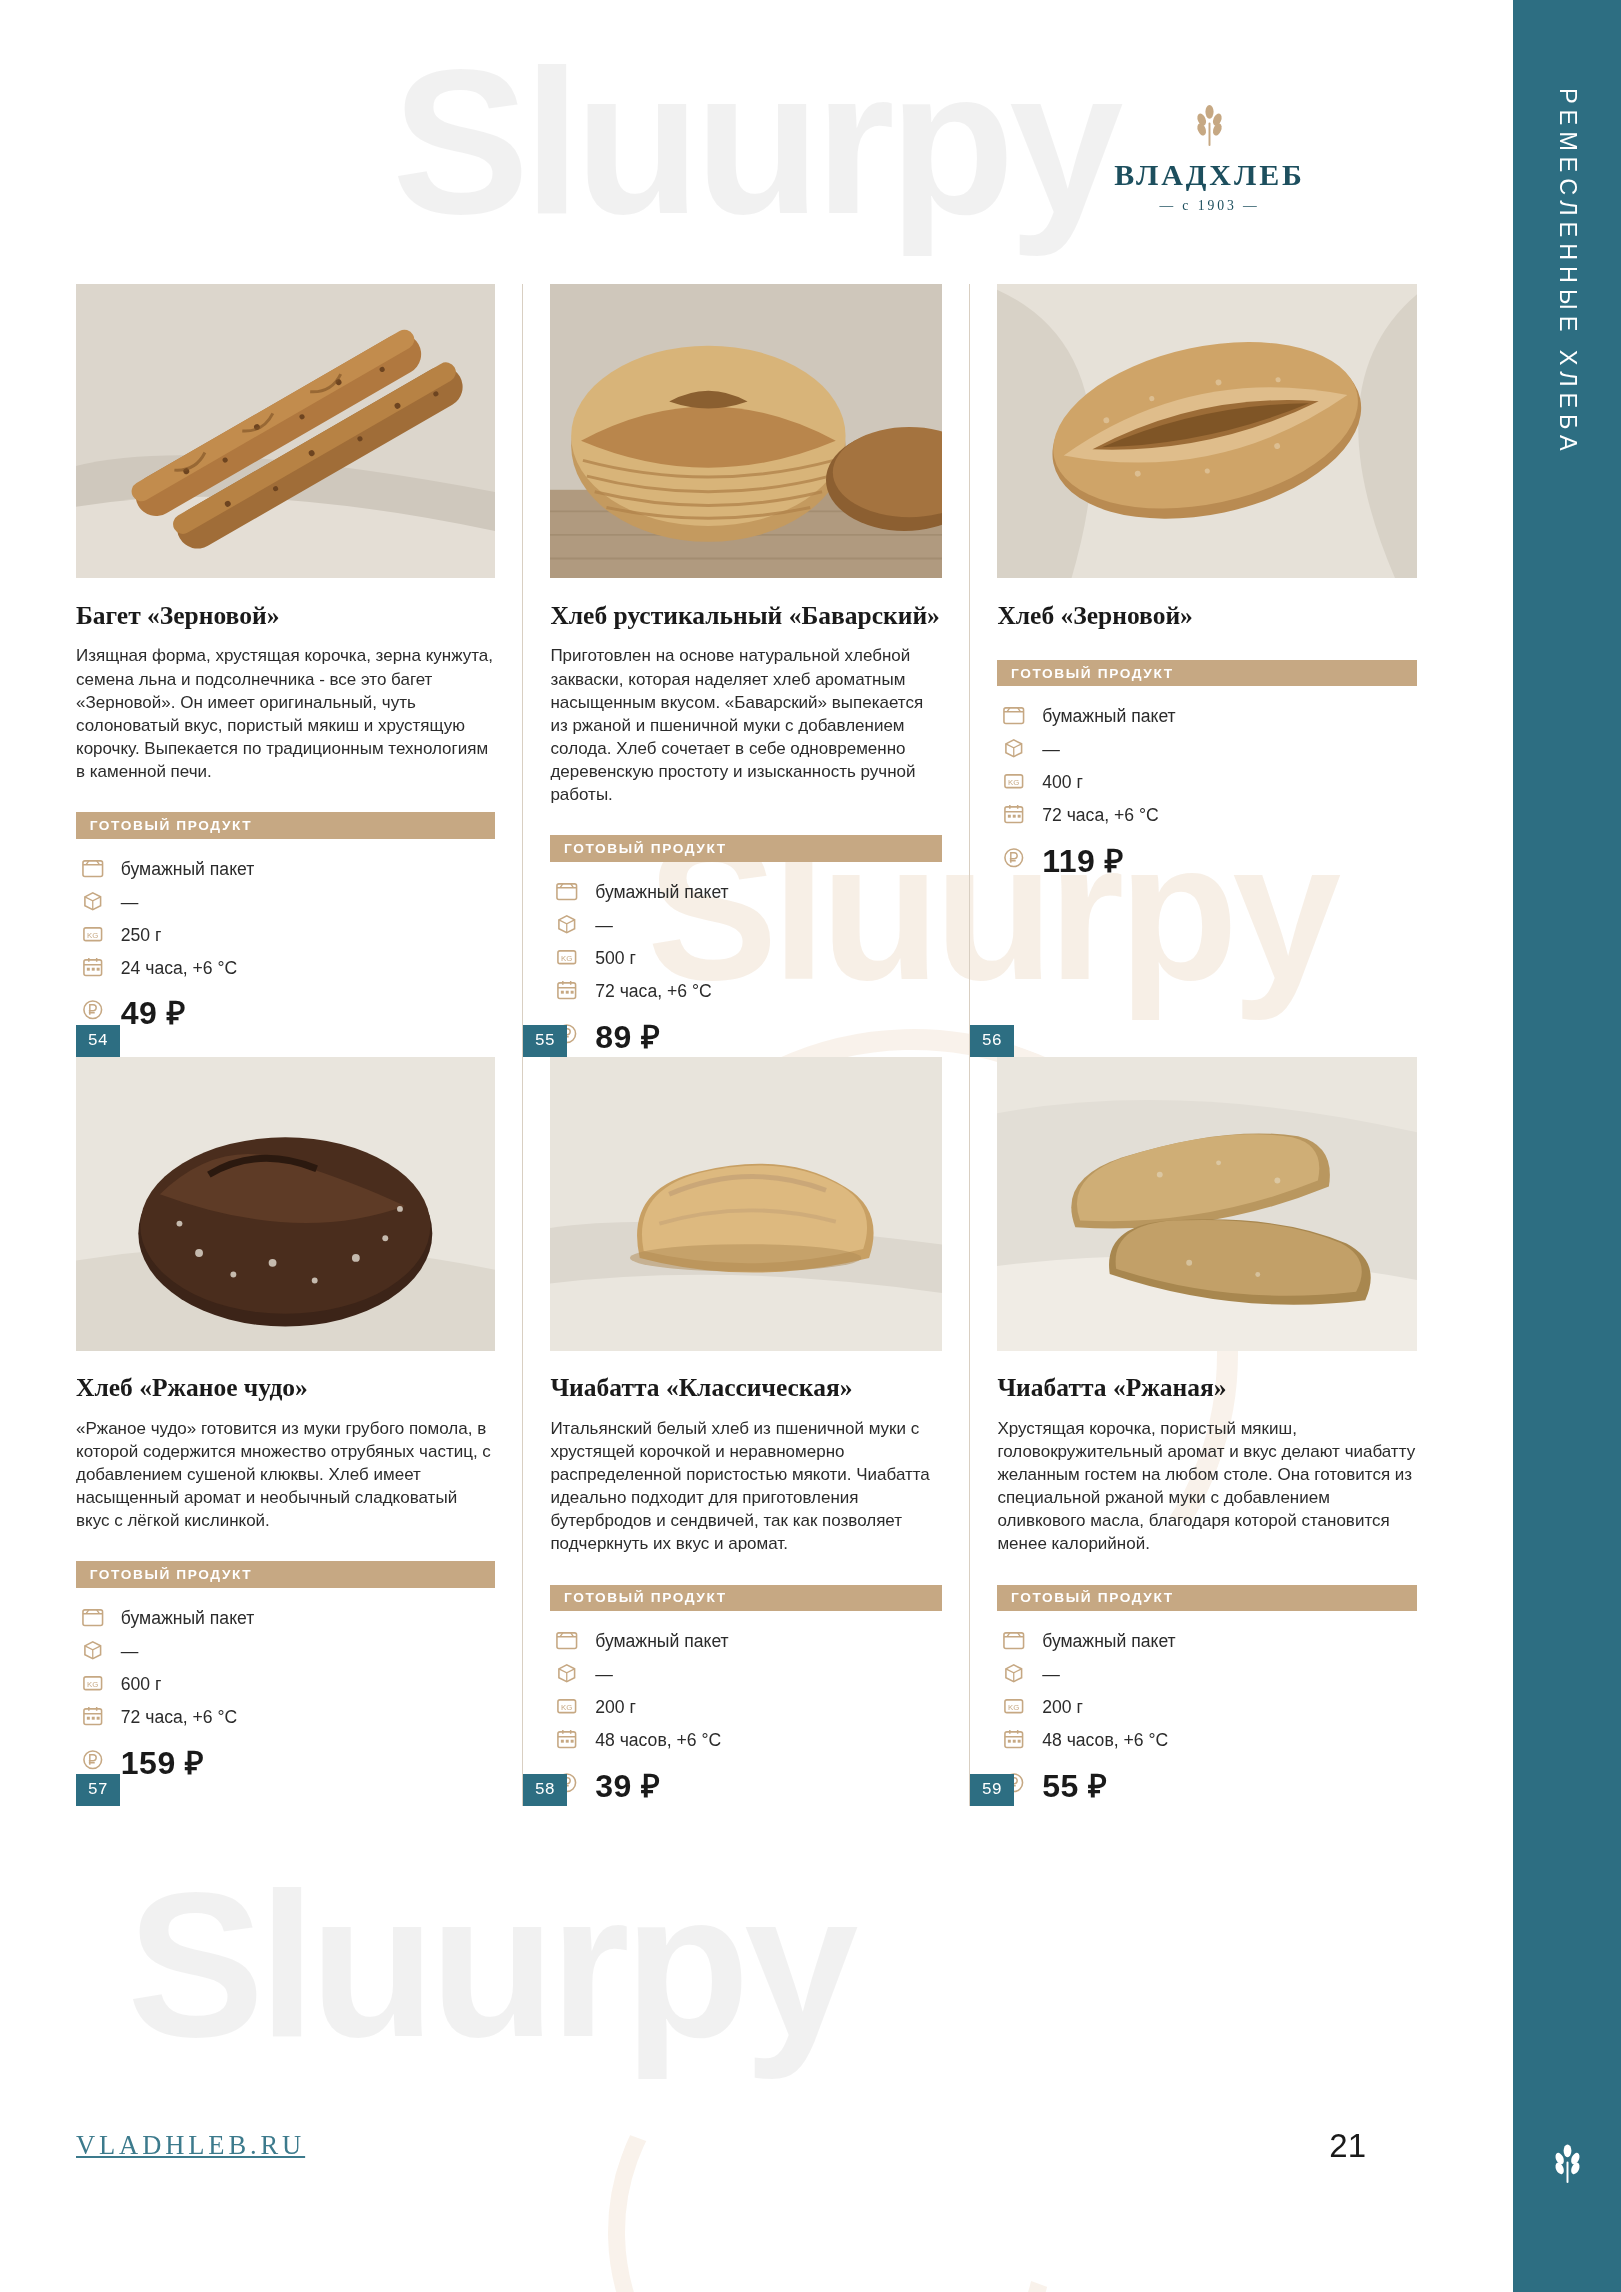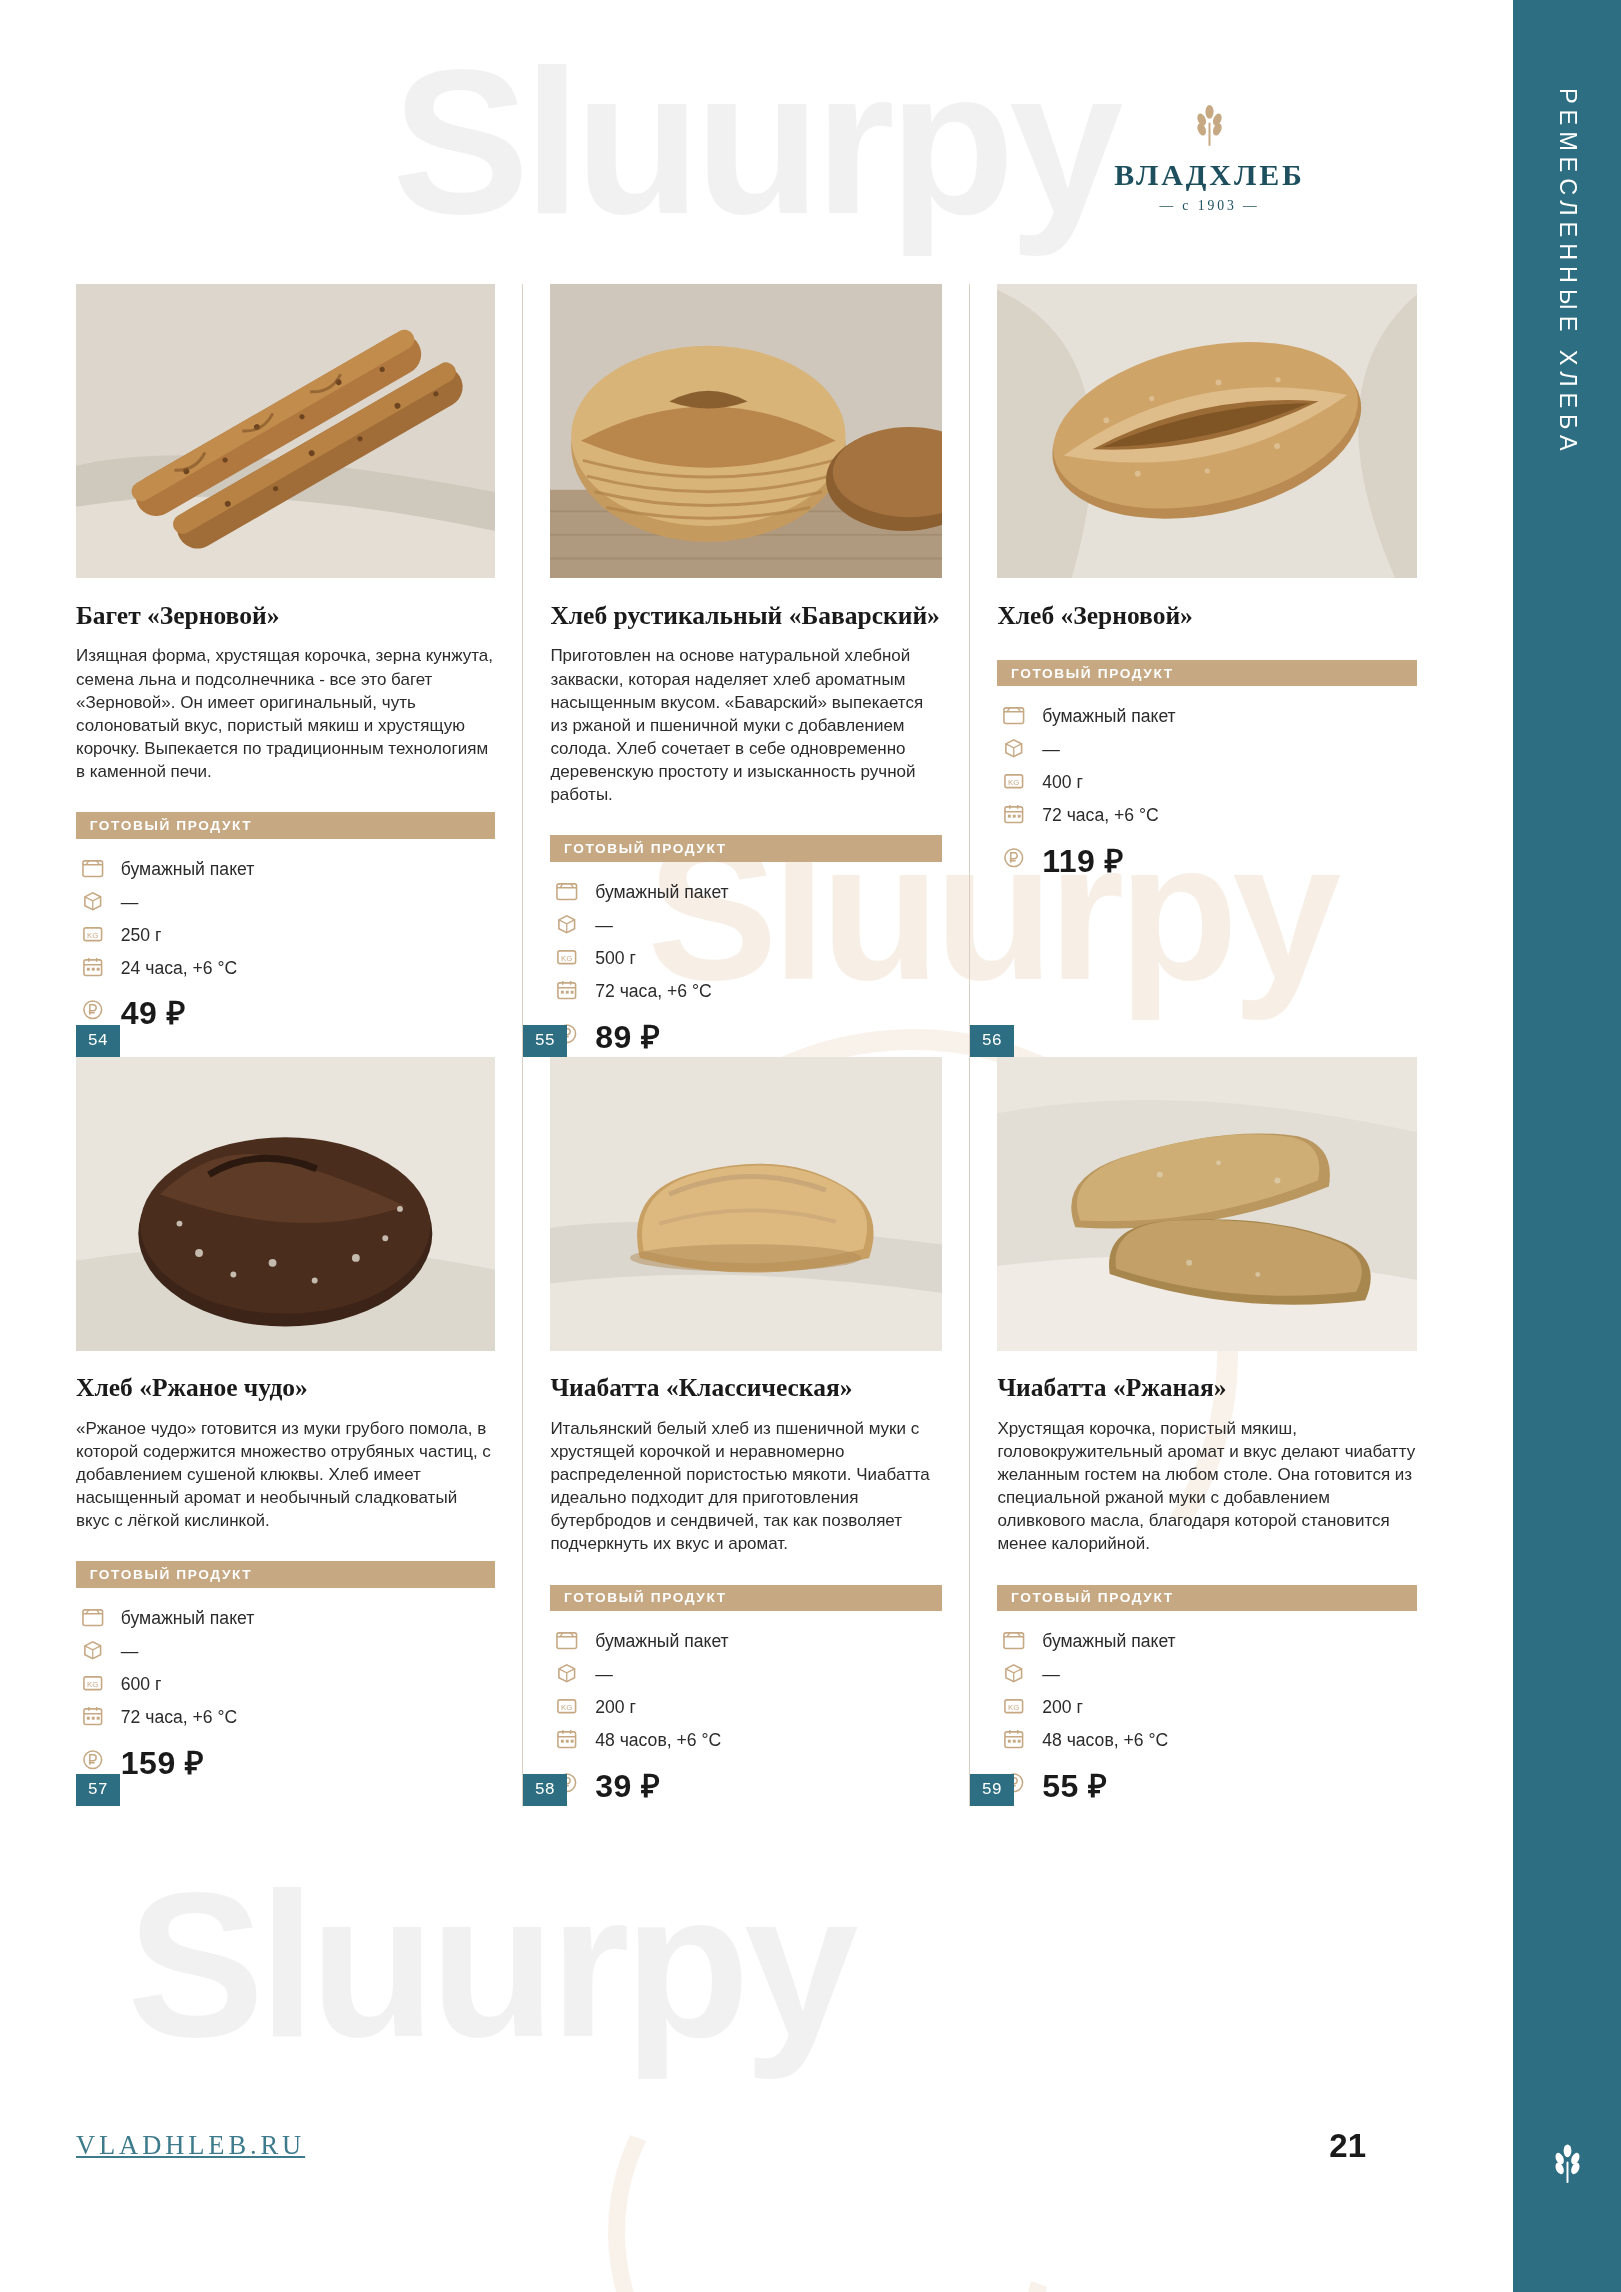--- a/index.html
+++ b/index.html
@@ -225,21 +225,21 @@
     font-size: 26.5px;
     letter-spacing: 3.9px;
     color: #3c7a8c;
     text-decoration: underline;
   }
   .page-num {
     position: absolute;
     right: 147px;
     bottom: 123px;
     font-size: 33px;
-    font-weight: 700;
+    font-weight: 400;
     color: #1a1a1a;
   }
 </style>
 </head>
 <body>
 
 <div class="page">
 
   <div class="watermark wm-1">Sluurpy</div>
   <div class="watermark wm-2">Sluurpy</div>

